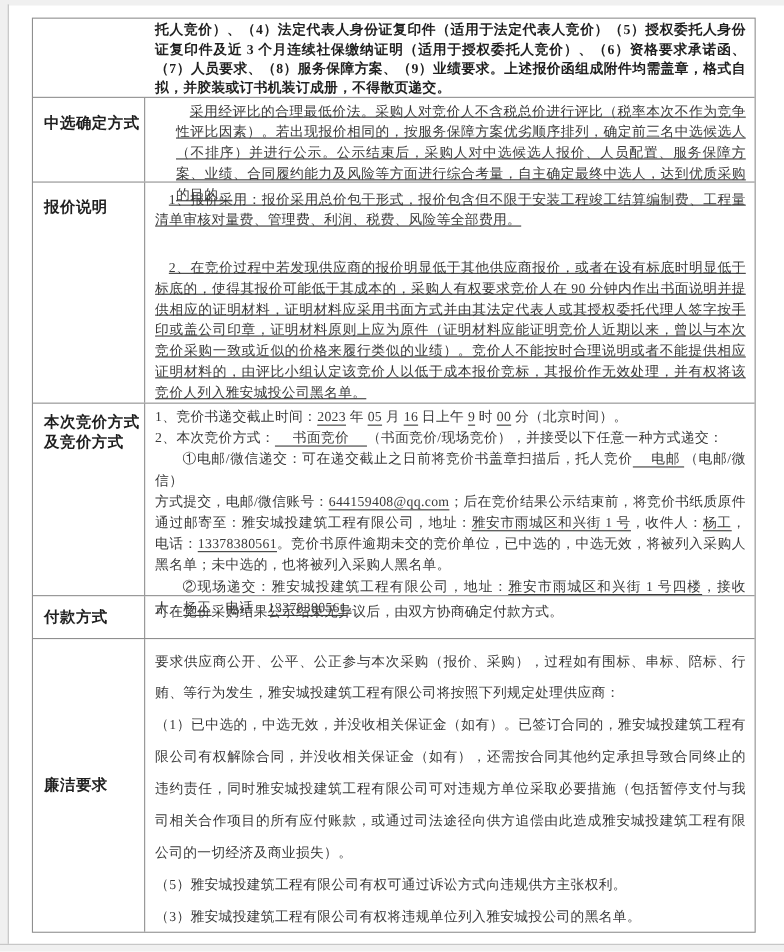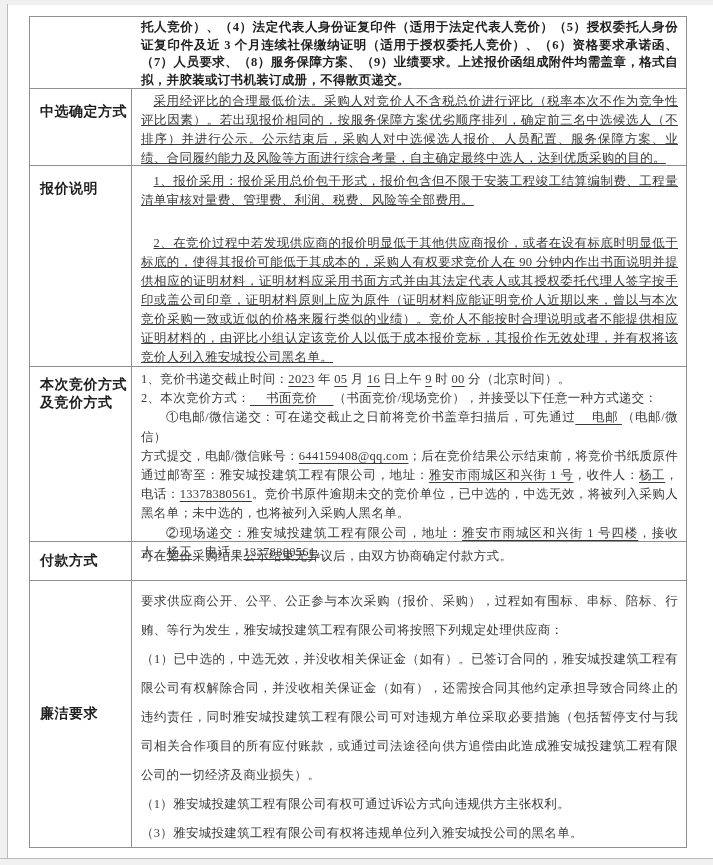--- a/index.html
+++ b/index.html
@@ -35,21 +35,21 @@
     background: var(--outer-bg, #ececec);
   }
   .doc-table {
     position: absolute; left: 29px; top: 16px; width: 658px; height: 832px;
     border: 1px solid var(--table-border, #8f8f8f);
     color: var(--text, #3a3a3a);
   }
   .row { display: flex; width: 100%; }
   .row + .row { border-top: 1px solid var(--table-border, #8f8f8f); }
   .r1 { height: 71px; align-items: center; }
-  .r2 { height: 77px; }
+  .r2 { height: 77px; gap: 19px; }
   .r3 { height: 201px; }
   .r4 { height: 175px; }
   .r5 { height: 39px; }
   .r6 { height: 267px; }
   .label {
     width: 102px; flex: 0 0 102px;
     border-right: 1px solid var(--table-border, #8f8f8f);
     font-weight: bold; font-size: 14px; color: var(--bold-text, #1f1f1f);
     padding-left: 10px; padding-right: 2px;
     letter-spacing: 0.5px;
@@ -117,39 +117,39 @@
     </div>
 
     <div class="row r4">
       <div class="label">
         <div class="lbl-line">本次竞价方式</div>
         <div class="lbl-line">及竞价方式</div>
       </div>
       <div class="content">
           <div class="para"><span>1、竞价书递交截止时间：</span><span class="u">2023</span><span> 年 </span><span class="u">05</span><span> 月 </span><span class="u">16</span><span> 日上午 </span><span class="u">9</span><span> 时 </span><span class="u">00</span><span> 分（北京时间）。</span></div>
           <div class="para"><span>2、本次竞价方式：</span><span class="u">　 书面竞价 　</span><span>（书面竞价/现场竞价），并接受以下任意一种方式递交：</span></div>
-          <div class="para ind2"><span>①电邮/微信递交：可在递交截止之日前将竞价书盖章扫描后，可先通过</span><span class="u">　 电邮 </span><span>（电邮/微信）</span></div>
+          <div class="para ind2"><span>①电邮/微信递交：可在递交截止之日前将竞价书盖章扫描后，托人竞价</span><span class="u">　 电邮 </span><span>（电邮/微信）</span></div>
           <div class="para"><span>方式提交，电邮/微信账号：</span><span class="u">644159408@qq.com</span><span>；后在竞价结果公示结束前，将竞价书纸质原件通过邮寄至：雅安城投建筑工程有限公司，地址：</span><span class="u">雅安市雨城区和兴街 1 号</span><span>，收件人：</span><span class="u">杨工</span><span>，电话：</span><span class="u">13378380561</span><span>。竞价书原件逾期未交的竞价单位，已中选的，中选无效，将被列入采购人黑名单；未中选的，也将被列入采购人黑名单。</span></div>
           <div class="para ind2"><span>②现场递交：雅安城投建筑工程有限公司，地址：</span><span class="u">雅安市雨城区和兴街 1 号四楼</span><span>，接收人：</span><span class="u">杨工</span><span>，电话：</span><span class="u">13378380561</span><span>。</span></div>
         </div>
     </div>
 
     <div class="row r5">
       <div class="label">付款方式</div>
       <div class="content">
           <div class="para"><span>可在竞价采购结果公示结束无异议后，由双方协商确定付款方式。</span></div>
         </div>
     </div>
 
     <div class="row r6">
       <div class="label">廉洁要求</div>
       <div class="content">
           <div class="para"><span>要求供应商公开、公平、公正参与本次采购（报价、采购），过程如有围标、串标、陪标、行贿、等行为发生，雅安城投建筑工程有限公司将按照下列规定处理供应商：</span></div>
           <div class="para"><span>（1）已中选的，中选无效，并没收相关保证金（如有）。已签订合同的，雅安城投建筑工程有限公司有权解除合同，并没收相关保证金（如有），还需按合同其他约定承担导致合同终止的违约责任，同时雅安城投建筑工程有限公司可对违规方单位采取必要措施（包括暂停支付与我司相关合作项目的所有应付账款，或通过司法途径向供方追偿由此造成雅安城投建筑工程有限公司的一切经济及商业损失）。</span></div>
-          <div class="para"><span>（1）雅安城投建筑工程有限公司有权可通过诉讼方式向违规供方主张权利。</span></div>
+          <div class="para"><span>（5）雅安城投建筑工程有限公司有权可通过诉讼方式向违规供方主张权利。</span></div>
           <div class="para"><span>（3）雅安城投建筑工程有限公司有权将违规单位列入雅安城投公司的黑名单。</span></div>
         </div>
     </div>
 
   </div>
 
   <div class="edge-bottom-line"></div>
   <div class="edge-bottom-fill"></div>
 </div>
 

